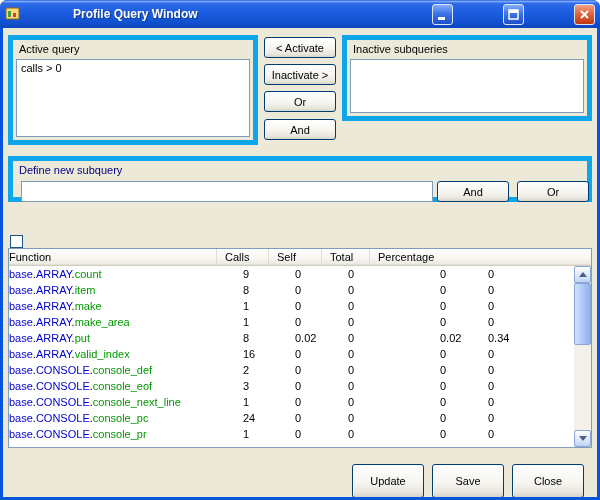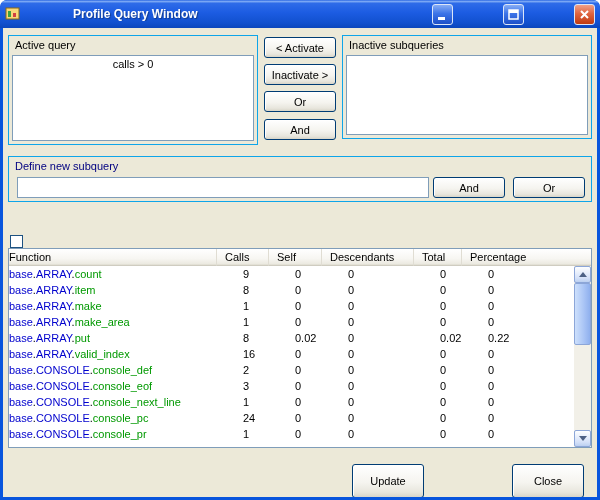--- a/index.html
+++ b/index.html
@@ -30,30 +30,30 @@
   }
   .tb-min, .tb-max { background:linear-gradient(180deg,#86ACF5 0%, #3C74E8 45%, #1E50C8 100%); }
   .tb-close { background:linear-gradient(180deg,#F0A088 0%, #E06540 45%, #C03A10 100%); }
 
   
   .content {
     position:absolute; top:28px; left:3px; width:594px; height:469px;
     background:#ECE9D8; overflow:hidden; font-size:11px;
   }
 
-  .group { position:absolute; border:1px solid #0ea5e9; }
+  .group { position:absolute; border:5px solid #0ea5e9; }
   .group-label { padding:3px 6px 2px 6px; font-size:11px; color:#000; white-space:nowrap; }
   .list-box {
     position:absolute; left:3px; right:3px; top:19px; bottom:3px;
-    background:#fff; border:1px solid #7F9DB9; overflow:hidden;text-align:center;
+    background:#fff; border:1px solid #7F9DB9; overflow:hidden;
   }
   .list-item { padding:2px 4px; font-size:11px; color:#000; white-space:nowrap; }
 
   .group-active   { left:5px;   top:7px; width:250px; height:110px; }
-  .group-inactive { left:339px; top:7px; width:250px; height:104px; }
+  .group-inactive { left:339px; top:7px; width:250px; height:86px; }
 
   .xp-btn {
     position:absolute; height:21px; width:72px;
     font-family:"Liberation Sans", sans-serif; font-size:11px; color:#000;
     background:linear-gradient(180deg,#FFFFFF 0%, #F5F4EF 55%, #E8E6DD 85%, #D8D5C8 100%);
     border:1px solid #003C74; border-radius:3px; cursor:pointer;
     box-shadow:inset 1px 1px 0 #FFFFFF;
   }
   .qbtn { left:261px; }
   .qbtn-0 { top:9px; }  .qbtn-1 { top:36px; }  .qbtn-2 { top:63px; }  .qbtn-3 { top:91px; }
@@ -200,21 +200,20 @@
     <div class="nest-row">
       <span class="checkbox"></span>
       <span class="nest-label">Nest Output?</span>
     </div>
 
     <div class="table-wrap">
       <div class="thead">
         <div class="th w-fn">Function</div>
         <div class="th w-calls">Calls</div>
         <div class="th w-self">Self</div>
-        <div class="th w-desc">Descendants</div>
         <div class="th w-total">Total</div>
         <div class="th w-pct">Percentage</div>
       </div>
       <div class="tbody">
           <div class="trow">
             <div class="td c-fn"><span class="t-cluster">base</span><span class="t-dot">.</span><span class="t-class">ARRAY</span><span class="t-dot">.</span><span class="t-feature">count</span></div>
             <div class="td c-calls">9</div>
             <div class="td c-self">0</div>
             <div class="td c-desc">0</div>
             <div class="td c-total">0</div>
@@ -243,21 +242,21 @@
             <div class="td c-desc">0</div>
             <div class="td c-total">0</div>
             <div class="td c-pct">0</div>
           </div>
           <div class="trow">
             <div class="td c-fn"><span class="t-cluster">base</span><span class="t-dot">.</span><span class="t-class">ARRAY</span><span class="t-dot">.</span><span class="t-feature">put</span></div>
             <div class="td c-calls">8</div>
             <div class="td c-self">0.02</div>
             <div class="td c-desc">0</div>
             <div class="td c-total">0.02</div>
-            <div class="td c-pct">0.22</div>
+            <div class="td c-pct">0.34</div>
           </div>
           <div class="trow">
             <div class="td c-fn"><span class="t-cluster">base</span><span class="t-dot">.</span><span class="t-class">ARRAY</span><span class="t-dot">.</span><span class="t-feature">valid_index</span></div>
             <div class="td c-calls">16</div>
             <div class="td c-self">0</div>
             <div class="td c-desc">0</div>
             <div class="td c-total">0</div>
             <div class="td c-pct">0</div>
           </div>
           <div class="trow">
@@ -306,16 +305,17 @@
             <span class="arr-up"></span>
           </div>
         <div class="sb-thumb"></div>
         <div class="sb-btn sb-down">
             <span class="arr-down"></span>
           </div>
       </div>
     </div>
 
     <button class="xp-btn fbtn fbtn-0">Update</button>
+    <button class="xp-btn fbtn fbtn-1">Save</button>
     <button class="xp-btn fbtn fbtn-2">Close</button>
 
   </div>
 </div>
 
 </body></html>

